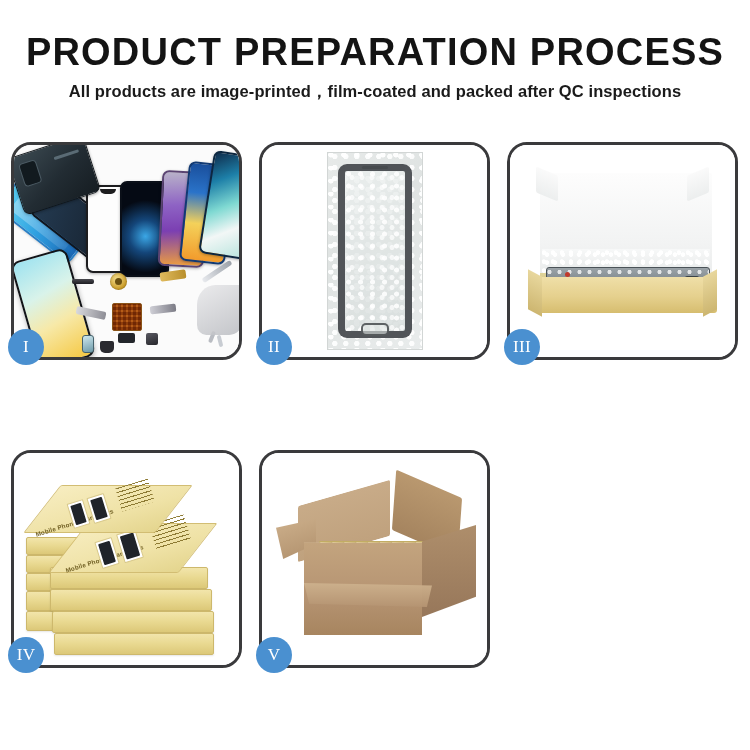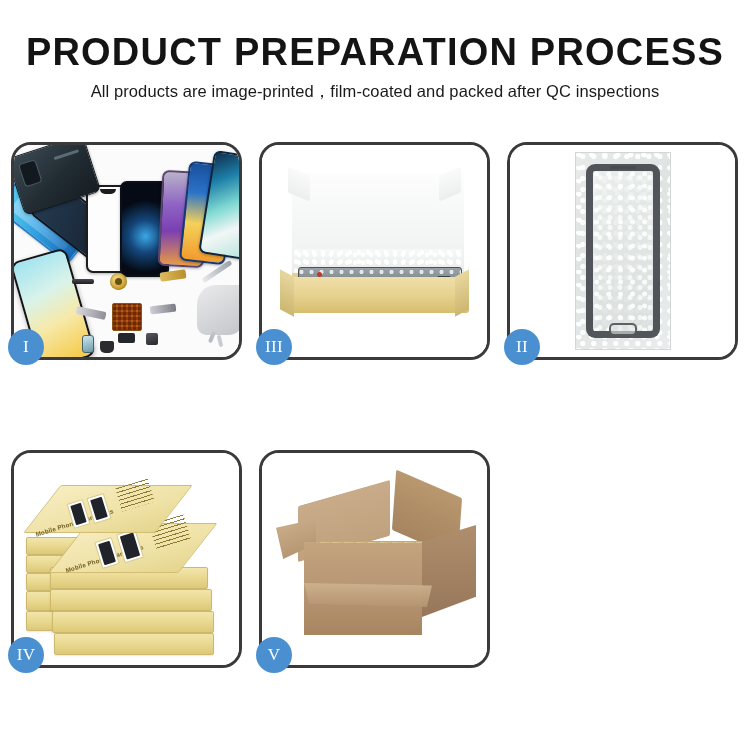--- a/index.html
+++ b/index.html
@@ -36,21 +36,21 @@
     font-weight: 700;
     letter-spacing: 1.2px;
     color: #141414;
     line-height: 44px;
     white-space: nowrap;
   }
   .subtitle {
     margin-top: 6px;
     font-family: "Liberation Sans", sans-serif;
     font-size: 16.5px;
-    font-weight: 400;
+    font-weight: 700;
     color: #1a1a1a;
     letter-spacing: 0.1px;
     line-height: 22px;
     white-space: nowrap;
   }
 
   
   .grid {
     position: absolute;
     left: 11px;
@@ -520,47 +520,47 @@
         <div class="prt prt-btn"></div>
         <div class="prt prt-screw1"></div>
         <div class="prt prt-screw2"></div>
         <div class="prt prt-tool"></div>
         <div class="prt prt-hand"></div>
       </div>
       <div class="badge">I</div>
     </div>
 
     <div class="panel">
+      <div class="panel-inner p2">
+        <div class="wrap-sheet">
+          <div class="wrap-screen">
+            <div class="bubbles"></div>
+          </div>
+        </div>
+      </div>
+      <div class="badge">II</div>
+    </div>
+
+    <div class="panel">
       <div class="panel-inner p3">
         <div class="foam-back"></div>
         <div class="lid-l"></div>
         <div class="lid-r"></div>
         <div class="foam-tex"></div>
         <div class="box3-inner"></div>
         <div class="box3-screen">
           <div class="dot-red"></div>
           <div class="dot-w"></div>
           <div class="hb"></div>
         </div>
         <div class="box3-body"></div>
         <div class="box3-flapL"></div>
         <div class="box3-flapR"></div>
       </div>
       <div class="badge">III</div>
-    </div>
-
-    <div class="panel">
-      <div class="panel-inner p2">
-        <div class="wrap-sheet">
-          <div class="wrap-screen">
-            <div class="bubbles"></div>
-          </div>
-        </div>
-      </div>
-      <div class="badge">II</div>
     </div>
 
     <div class="panel">
       <div class="panel-inner p4">
         <div class="stack">
 
           <div class="sbox" style="left:6px;  top:70px;  width:92px; height:16px;"></div>
           <div class="sbox" style="left:6px;  top:88px;  width:92px; height:16px;"></div>
           <div class="sbox" style="left:6px;  top:106px; width:92px; height:16px;"></div>
           <div class="sbox" style="left:6px;  top:124px; width:92px; height:18px;"></div>

